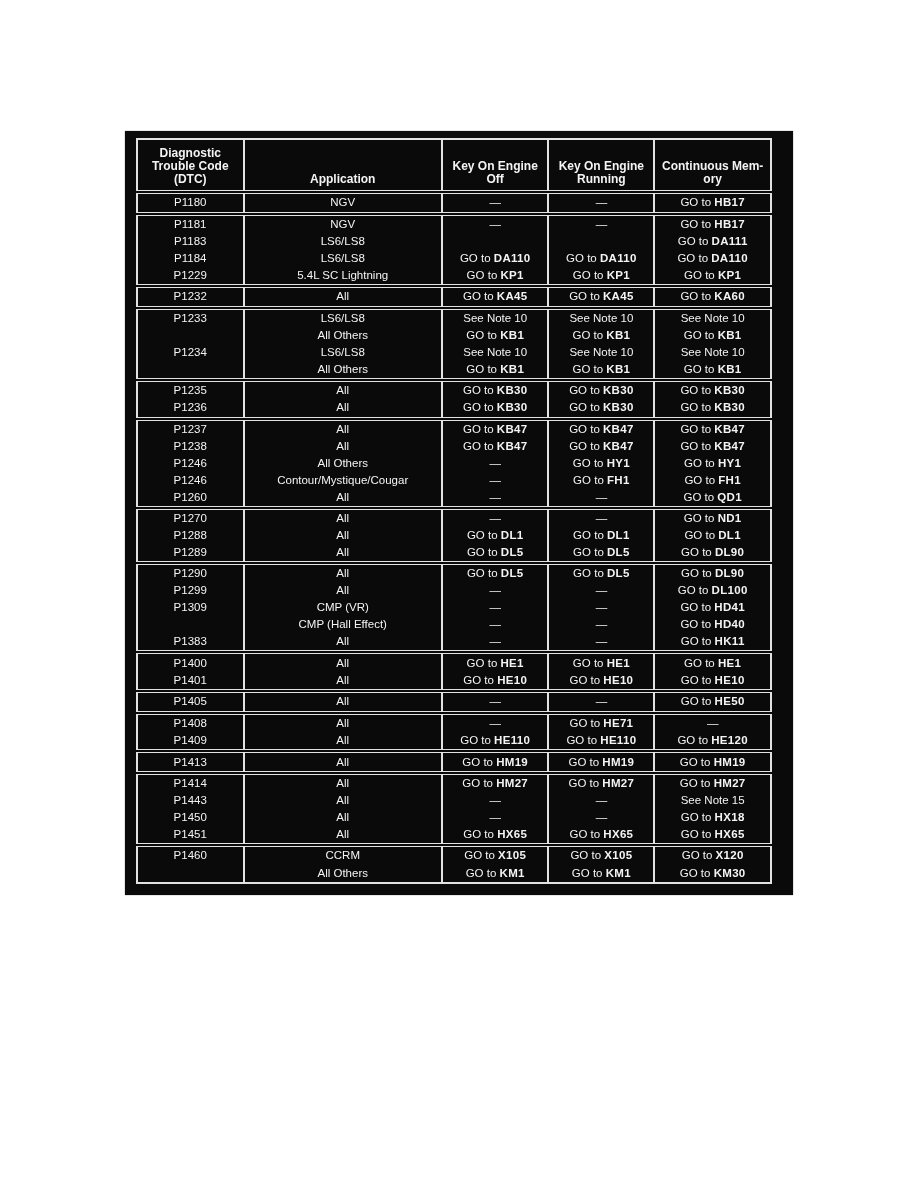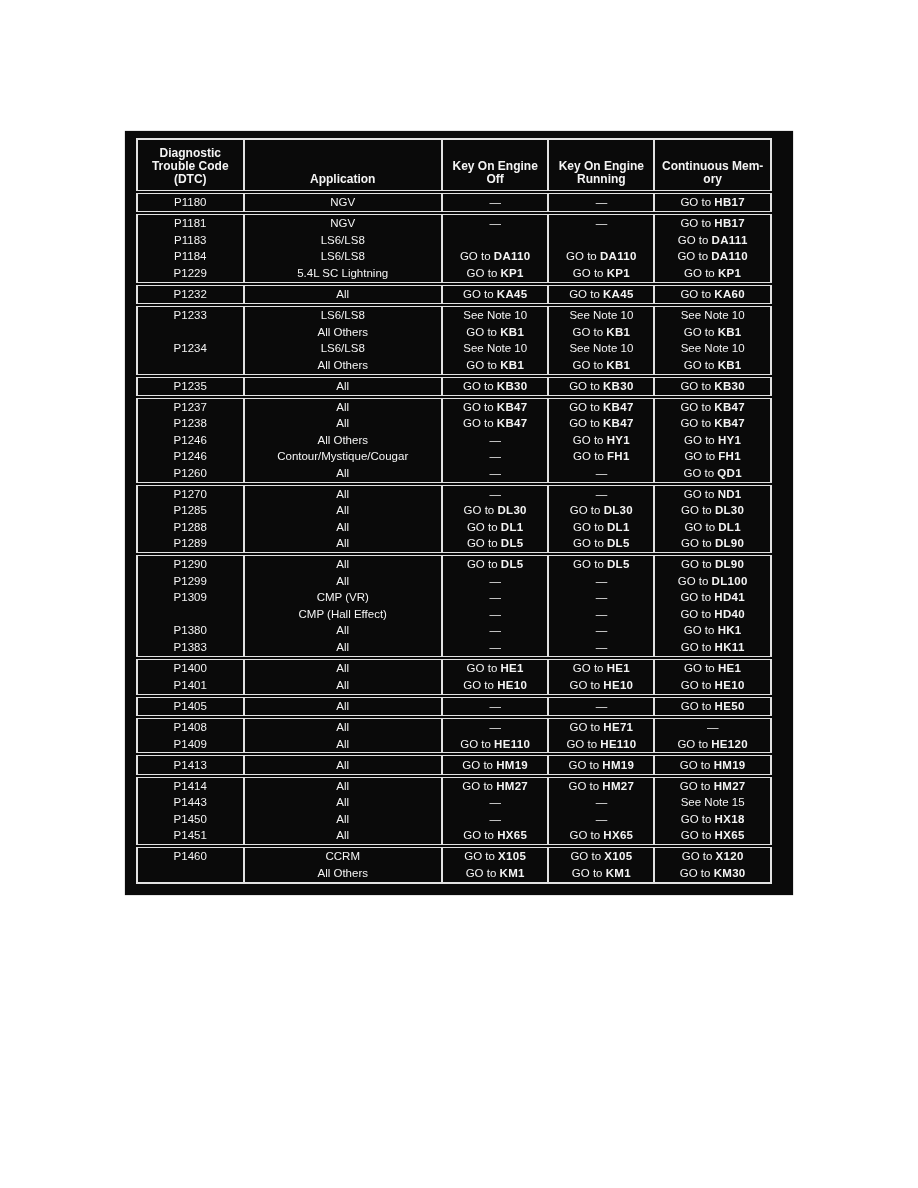--- a/index.html
+++ b/index.html
@@ -174,20 +174,27 @@
             <td><span>GO to </span><b>KB1</b></td>
             <td><span>GO to </span><b>KB1</b></td>
           </tr>
           <tr class="group-start">
             <td>P1235</td>
             <td>All</td>
             <td><span>GO to </span><b>KB30</b></td>
             <td><span>GO to </span><b>KB30</b></td>
             <td><span>GO to </span><b>KB30</b></td>
           </tr>
+          <tr>
+            <td>P1236</td>
+            <td>All</td>
+            <td><span>GO to </span><b>KB30</b></td>
+            <td><span>GO to </span><b>KB30</b></td>
+            <td><span>GO to </span><b>KB30</b></td>
+          </tr>
           <tr class="group-start">
             <td>P1237</td>
             <td>All</td>
             <td><span>GO to </span><b>KB47</b></td>
             <td><span>GO to </span><b>KB47</b></td>
             <td><span>GO to </span><b>KB47</b></td>
           </tr>
           <tr>
             <td>P1238</td>
             <td>All</td>
@@ -215,27 +222,20 @@
             <td>—</td>
             <td>—</td>
             <td><span>GO to </span><b>QD1</b></td>
           </tr>
           <tr class="group-start">
             <td>P1270</td>
             <td>All</td>
             <td>—</td>
             <td>—</td>
             <td><span>GO to </span><b>ND1</b></td>
-          </tr>
-          <tr>
-            <td>P1285</td>
-            <td>All</td>
-            <td><span>GO to </span><b>DL30</b></td>
-            <td><span>GO to </span><b>DL30</b></td>
-            <td><span>GO to </span><b>DL30</b></td>
           </tr>
           <tr>
             <td>P1288</td>
             <td>All</td>
             <td><span>GO to </span><b>DL1</b></td>
             <td><span>GO to </span><b>DL1</b></td>
             <td><span>GO to </span><b>DL1</b></td>
           </tr>
           <tr>
             <td>P1289</td>
@@ -264,27 +264,20 @@
             <td>—</td>
             <td>—</td>
             <td><span>GO to </span><b>HD41</b></td>
           </tr>
           <tr>
             <td></td>
             <td>CMP (Hall Effect)</td>
             <td>—</td>
             <td>—</td>
             <td><span>GO to </span><b>HD40</b></td>
-          </tr>
-          <tr>
-            <td>P1380</td>
-            <td>All</td>
-            <td>—</td>
-            <td>—</td>
-            <td><span>GO to </span><b>HK1</b></td>
           </tr>
           <tr>
             <td>P1383</td>
             <td>All</td>
             <td>—</td>
             <td>—</td>
             <td><span>GO to </span><b>HK11</b></td>
           </tr>
           <tr class="group-start">
             <td>P1400</td>

